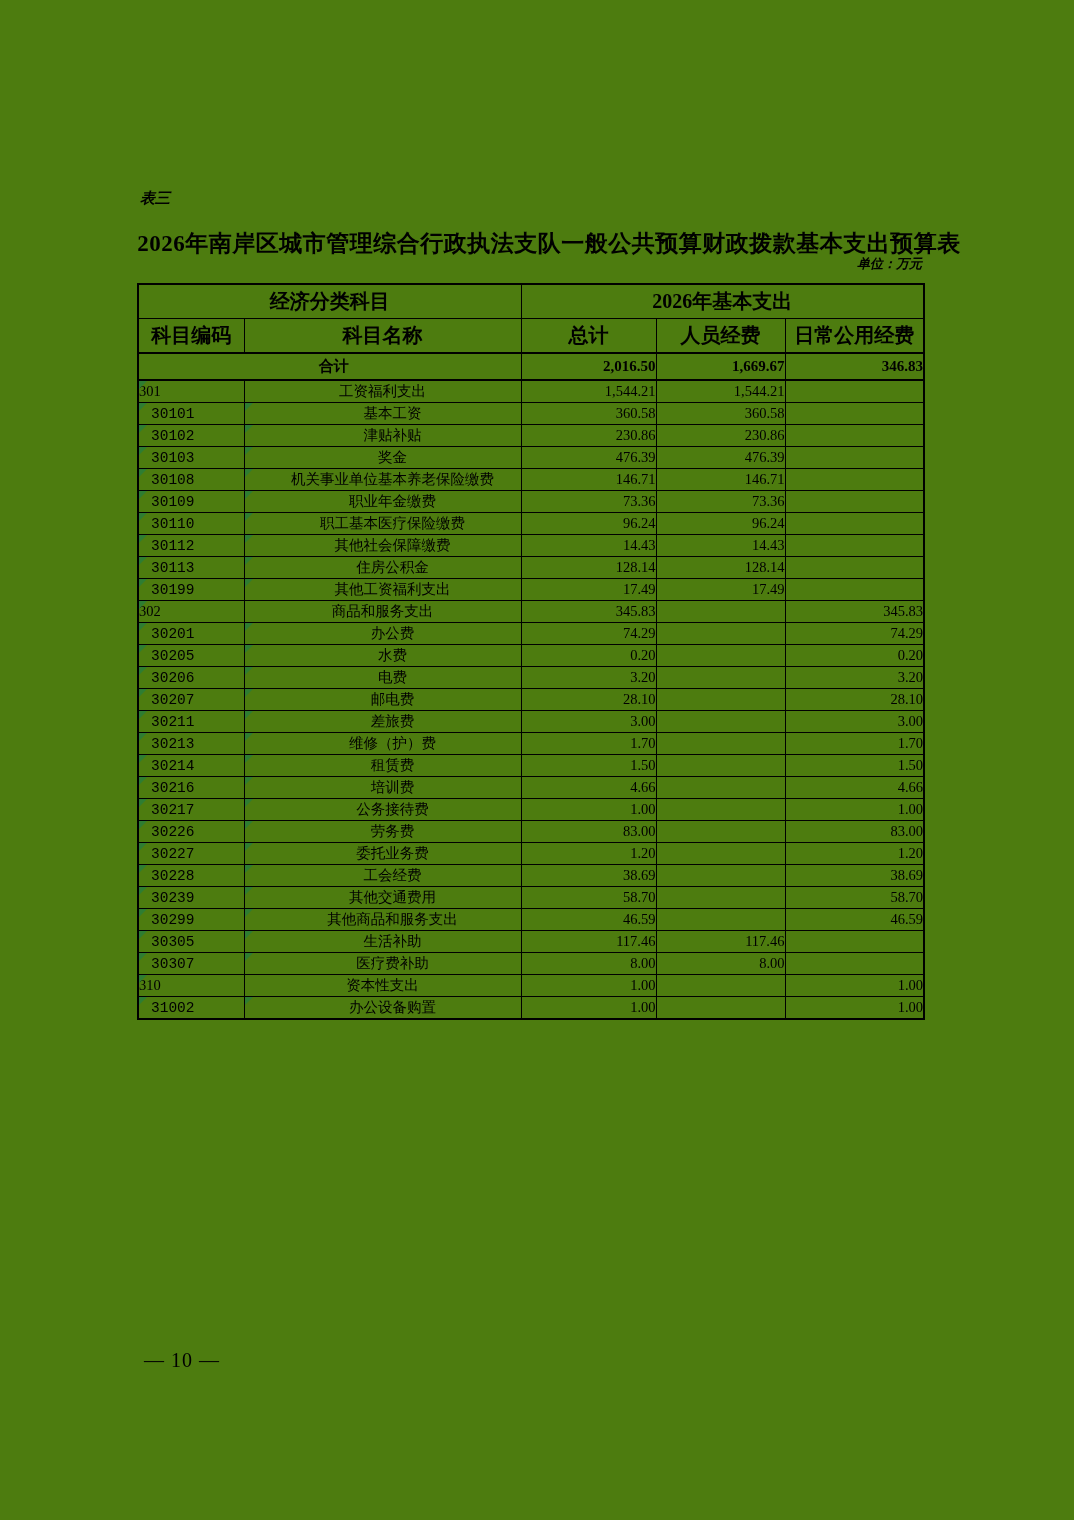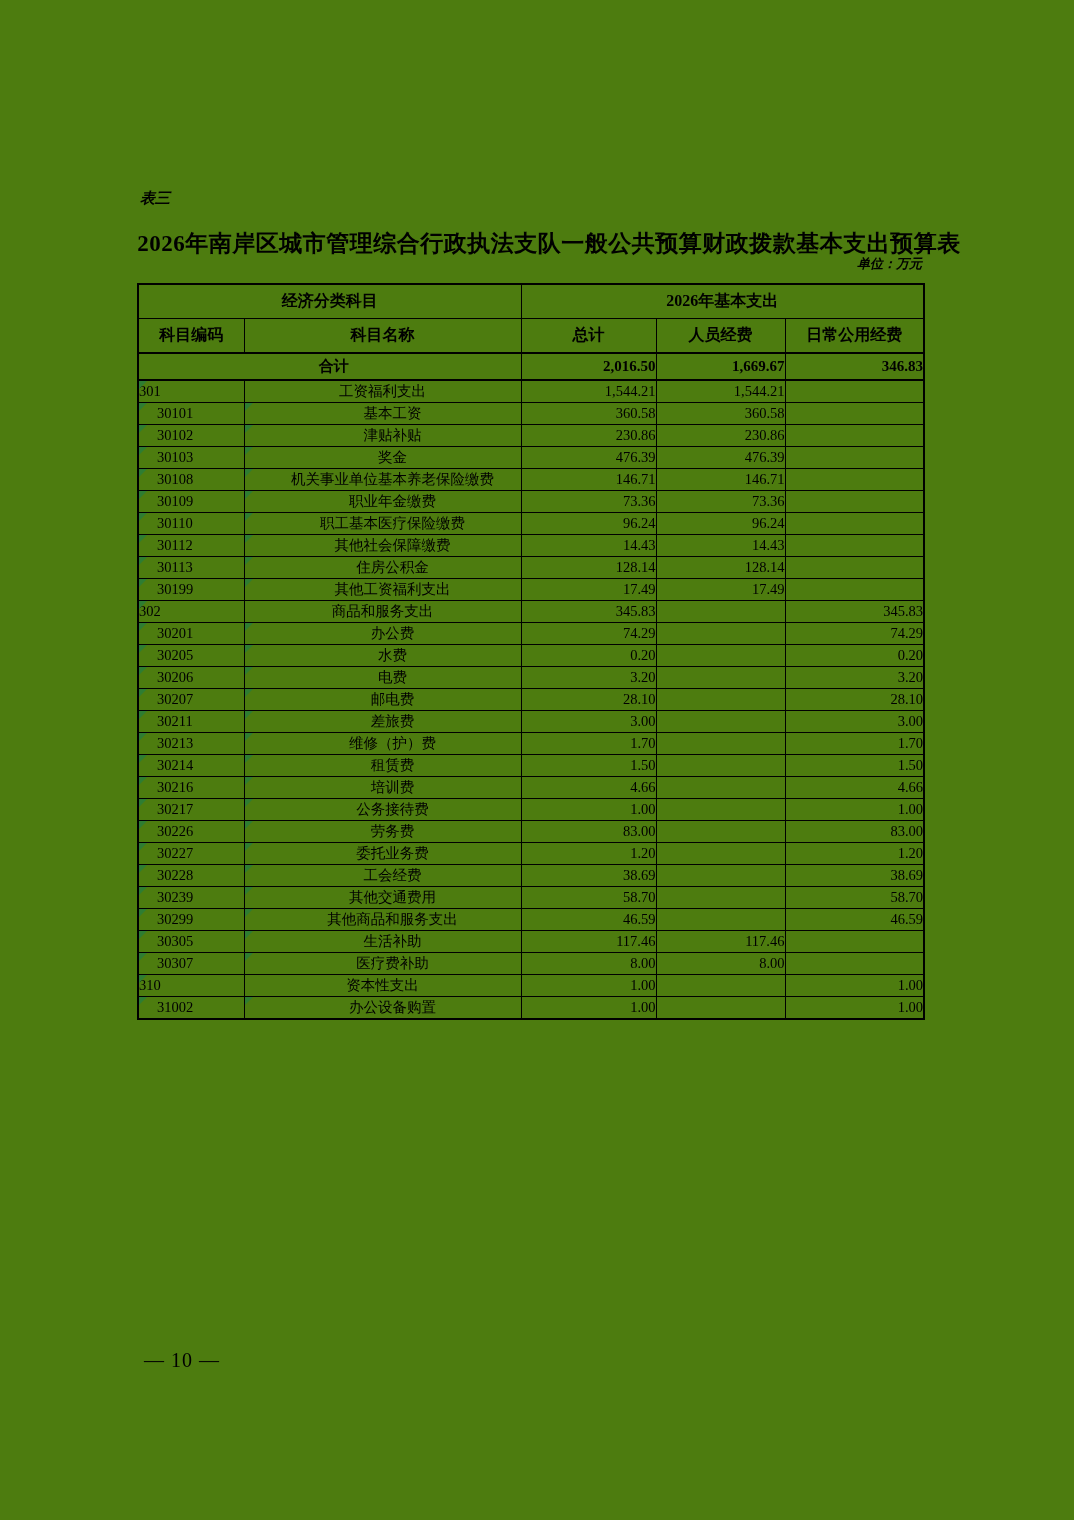--- a/index.html
+++ b/index.html
@@ -54,38 +54,38 @@
   }
   table.budget th, table.budget td {
     border: 1px solid #000;
     padding: 0;
     overflow: hidden;
     white-space: nowrap;
     position: relative;
   }
   thead th {
     height: 33px;
-    font-size: 16px;
+    font-size: 20px;
     font-weight: bold;
     text-align: center;
     vertical-align: middle;
   }
   thead tr.col-headers th { border-bottom: 2px solid #000; }
   td.col-divider, th.col-divider { border-left: 2px solid #000; }
   tr.total-row td {
     height: 25px;
     font-weight: bold;
     font-size: 15px;
     border-bottom: 2px solid #000;
     vertical-align: middle;
   }
   tr.total-row td.total-label { text-align: center; padding-left: 8px; }
   tbody td { height: 21px; font-size: 14.5px; vertical-align: middle; }
   td.code { text-align: left; padding-left: 3px; }
-  td.code.lv2 { padding-left: 18px; }
+  td.code.lv2 { padding-left: 12px; font-family: Liberation Mono, monospace; }
   td.name { text-align: center; padding-left: 4px; }
   td.name.lv2 { padding-left: 20px; }
   td.num { text-align: right; padding-right: 4px; }
   .tri {
     position: absolute;
     top: 0;
     left: 0;
     width: 0;
     height: 0;
     border-top: 8px solid var(--marker-green, #2e7d32);

